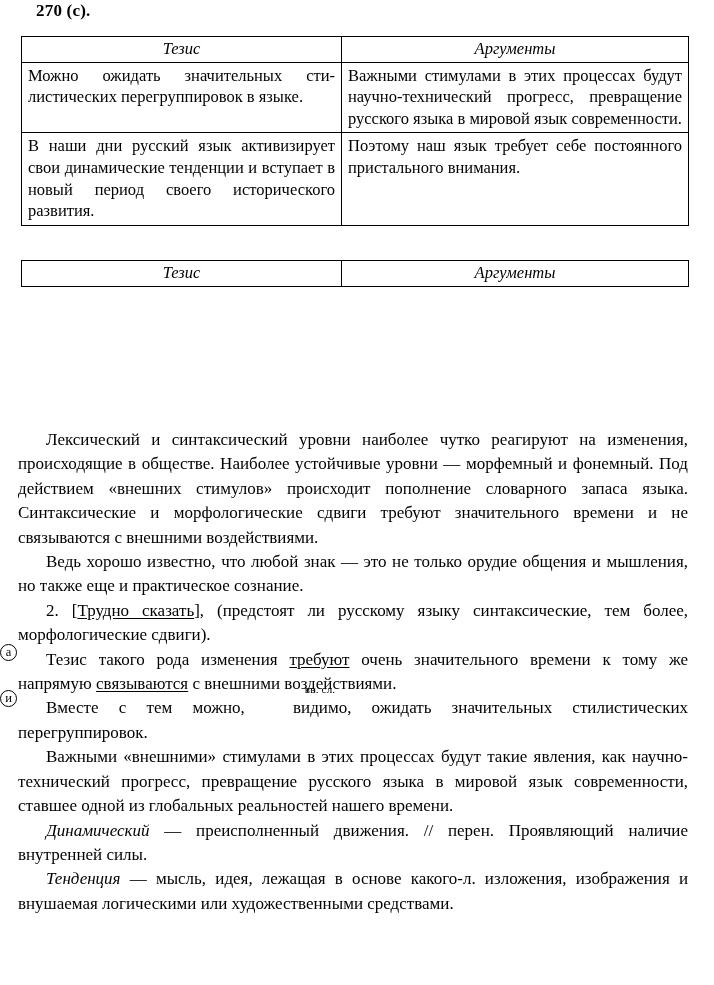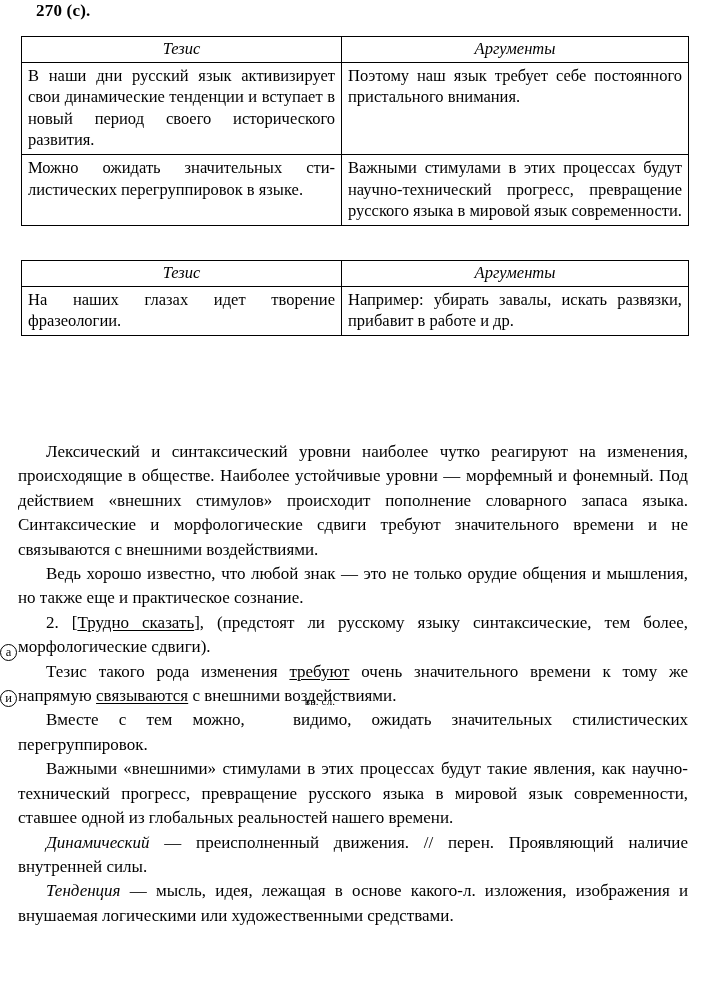--- a/index.html
+++ b/index.html
@@ -75,21 +75,21 @@
     text-align: justify;
     text-align-last: left;
   }
 
   
   .body-block {
     position: absolute;
     left: 18px;
     width: 670px;
   }
-  #body-main { top: 440px; }
+  #body-main { top: 428px; }
 
   p.para {
     margin: 0;
     font-size: 17px;
     line-height: 24.4px;
     text-align: justify;
     text-align-last: left;
     text-indent: 28px;
     hyphens: manual;
   }
@@ -144,46 +144,42 @@
         <col class="c2">
       </colgroup>
     <thead>
       <tr>
         <td>Тезис</td>
         <td>Аргументы</td>
       </tr>
     </thead>
     <tbody>
       <tr>
+        <td class="cell-just">Можно ожидать значительных сти­листических перегруппировок в языке.</td>
+        <td class="cell-just">Важными стимулами в этих процес­сах будут научно-технический про­гресс, превращение русского языка в мировой язык современности.</td>
+      </tr>
+      <tr>
         <td class="cell-just">В наши дни русский язык активи­зирует свои динамические тенден­ции и вступает в новый период своего исторического развития.</td>
         <td class="cell-just">Поэтому наш язык требует себе по­стоянного пристального внимания.</td>
-      </tr>
-      <tr>
-        <td class="cell-just">Можно ожидать значительных сти­листических перегруппировок в языке.</td>
-        <td class="cell-just">Важными стимулами в этих процес­сах будут научно-технический про­гресс, превращение русского языка в мировой язык современности.</td>
       </tr>
     </tbody>
   </table>
 
   <table class="thesis-table" id="table-2">
     <colgroup>
         <col class="c1">
         <col class="c2">
       </colgroup>
     <thead>
       <tr>
         <td>Тезис</td>
         <td>Аргументы</td>
       </tr>
     </thead>
     <tbody>
-      <tr>
-        <td class="cell-just">На наших глазах идет творение фразеологии.</td>
-        <td class="cell-just">Например: убирать завалы, искать развязки, прибавит в работе и др.</td>
-      </tr>
     </tbody>
   </table>
 
   <div class="body-block" id="body-main">
 
     <p class="para">Лексический и синтаксический уровни наиболее чутко реагируют на изменения, происходящие в обществе. Наиболее устойчивые уровни — морфемный и фонемный. Под действием «внешних стимулов» происходит пополнение словарного запаса языка. Синтаксические и морфологические сдвиги требуют значительного времени и не связываются с внешними воз­действиями.</p>
 
     <p class="para">Ведь хорошо известно, что любой знак — это не только орудие общения и мышления, но также еще и практическое сознание.</p>
 
     <p class="para"><span>2.</span> <span>[</span><span class="ul">Трудно сказать</span><span>]</span><span>, (предстоят ли русскому языку синтаксические, тем более, морфологические сдвиги).</span></p>

